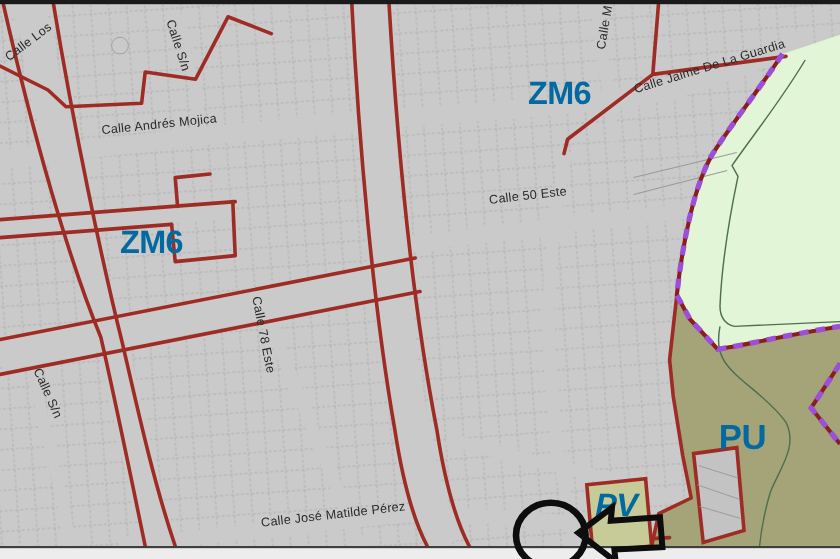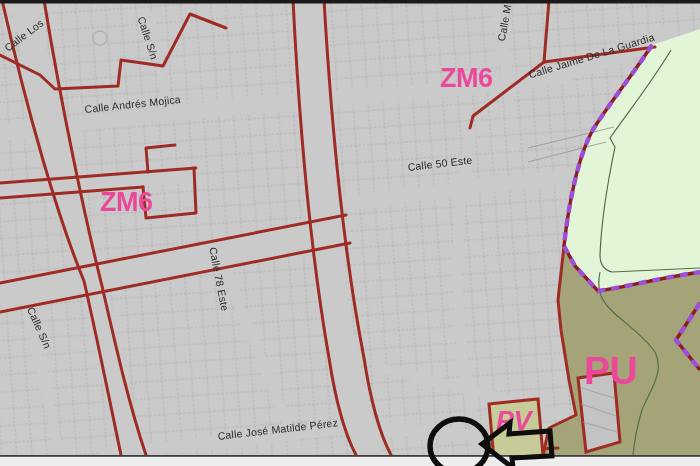--- a/index.html
+++ b/index.html
@@ -9,35 +9,35 @@
   }
   .stage svg{position:absolute;left:0;top:0;}
   #map-art{z-index:1;}
   .labels{position:absolute;left:0;top:0;width:700px;height:466px;z-index:2;pointer-events:none;}
   #annotations{z-index:3;pointer-events:none;}
   .lbl{
     position:absolute;white-space:nowrap;color:#2a2a2a;
     font-size:10.5px;letter-spacing:.2px;transform-origin:0 0;
   }
   .zone{
-    position:absolute;white-space:nowrap;color:#ec4899;font-weight:bold;
+    position:absolute;white-space:nowrap;color:#0369a1;font-weight:bold;
     transform-origin:0 0;letter-spacing:-.5px;
   }
   .l-calle-los{left:2px;top:44px;transform:rotate(-37deg);}
   .l-calle-sn-top{left:147px;top:15px;transform:rotate(72deg);}
   .l-calle-m{left:495px;top:40px;transform:rotate(-80deg);}
   .l-calle-andres{left:84px;top:103px;transform:rotate(-6deg);}
   .l-calle-jaime{left:527px;top:69px;transform:rotate(-17deg);}
   .l-calle-50{left:407px;top:161px;transform:rotate(-6.5deg);}
   .l-calle-78{left:219px;top:246px;transform:rotate(79deg);}
   .l-calle-sn-btm{left:36px;top:305px;transform:rotate(66deg);}
   .l-calle-jose{left:217px;top:430px;transform:rotate(-6.5deg);}
   .z-zm6-left{left:100px;top:187px;font-size:27px;}
   .z-zm6-right{left:440px;top:63px;font-size:27px;}
-  .z-pu{left:584px;top:349px;font-size:39px;}
+  .z-pu{left:599px;top:349px;font-size:29px;}
   .z-pv{left:496px;top:406px;font-size:27px;font-style:italic;}
 </style>
 </head>
 <body>
 
 <div class="stage">
 
   <svg id="map-art" width="700" height="466" viewBox="0 0 700 466">
     <defs>
       <pattern id="parcels" width="30" height="17" patternUnits="userSpaceOnUse" patternTransform="rotate(-4)">

